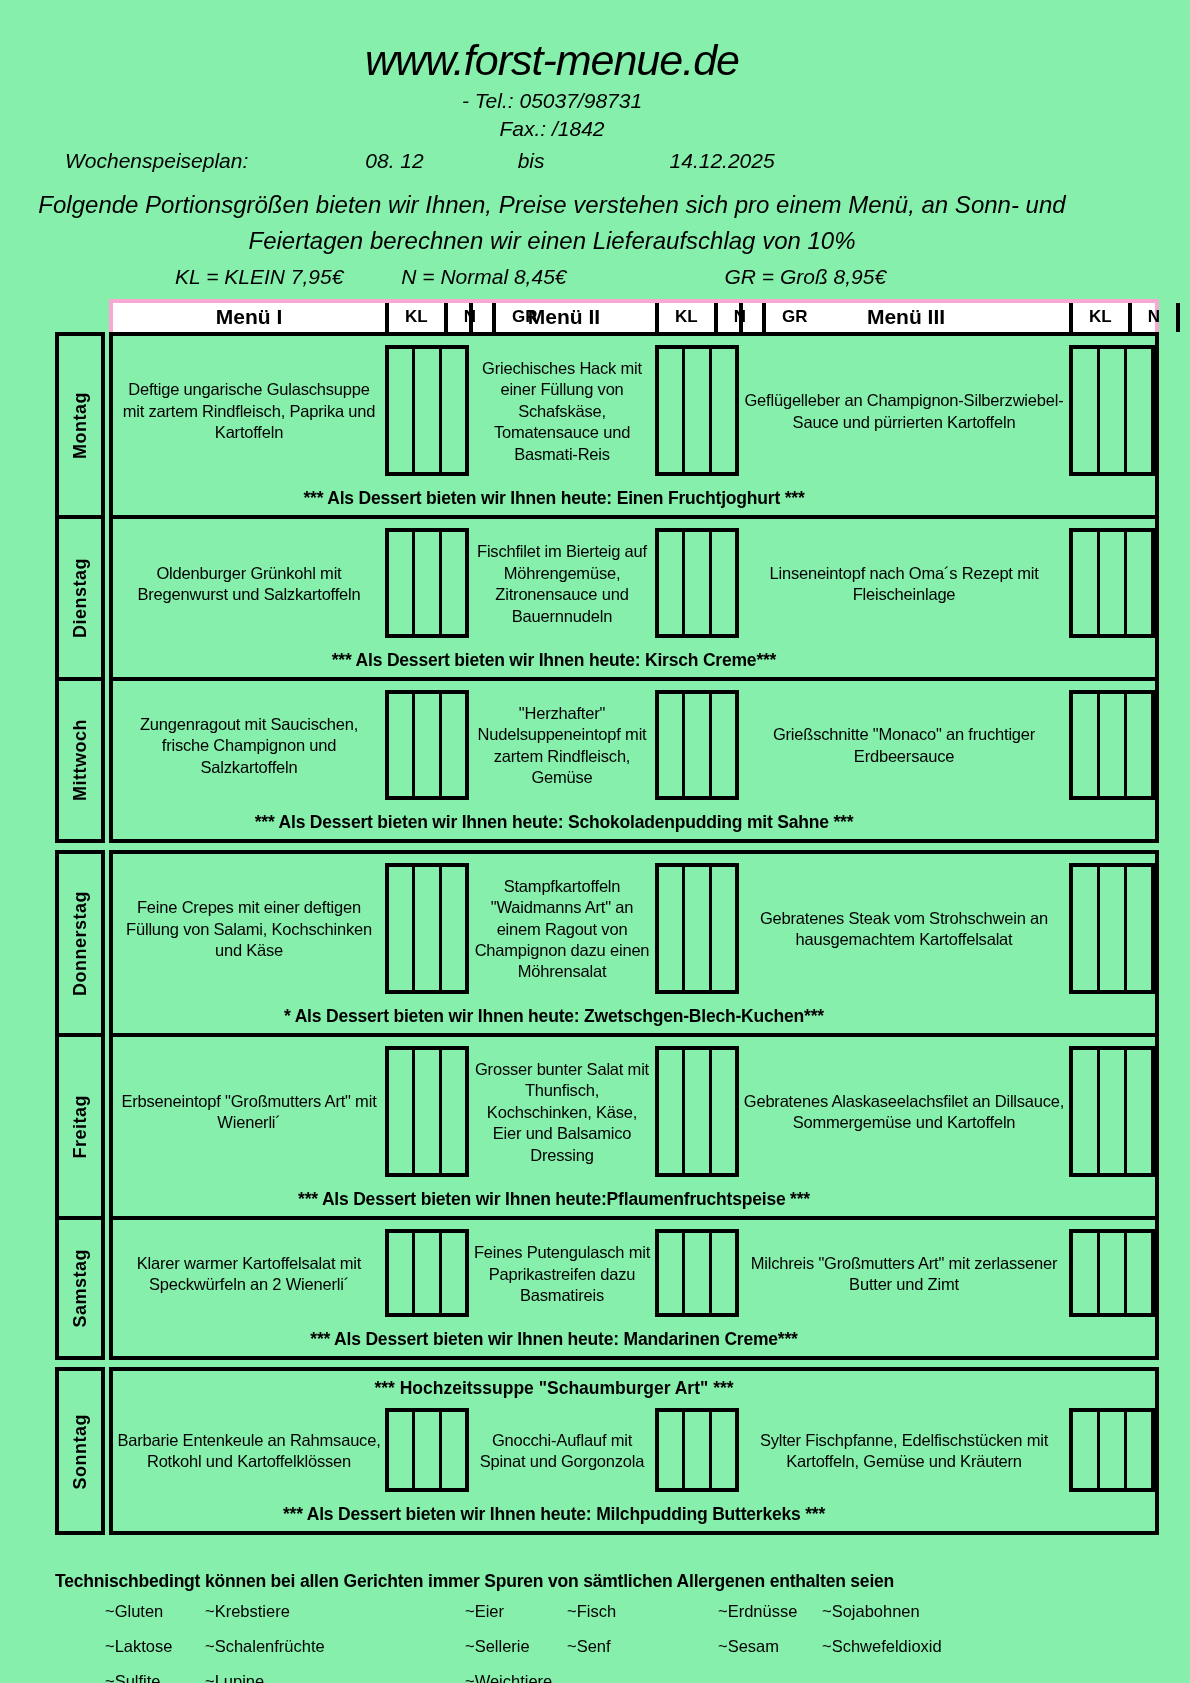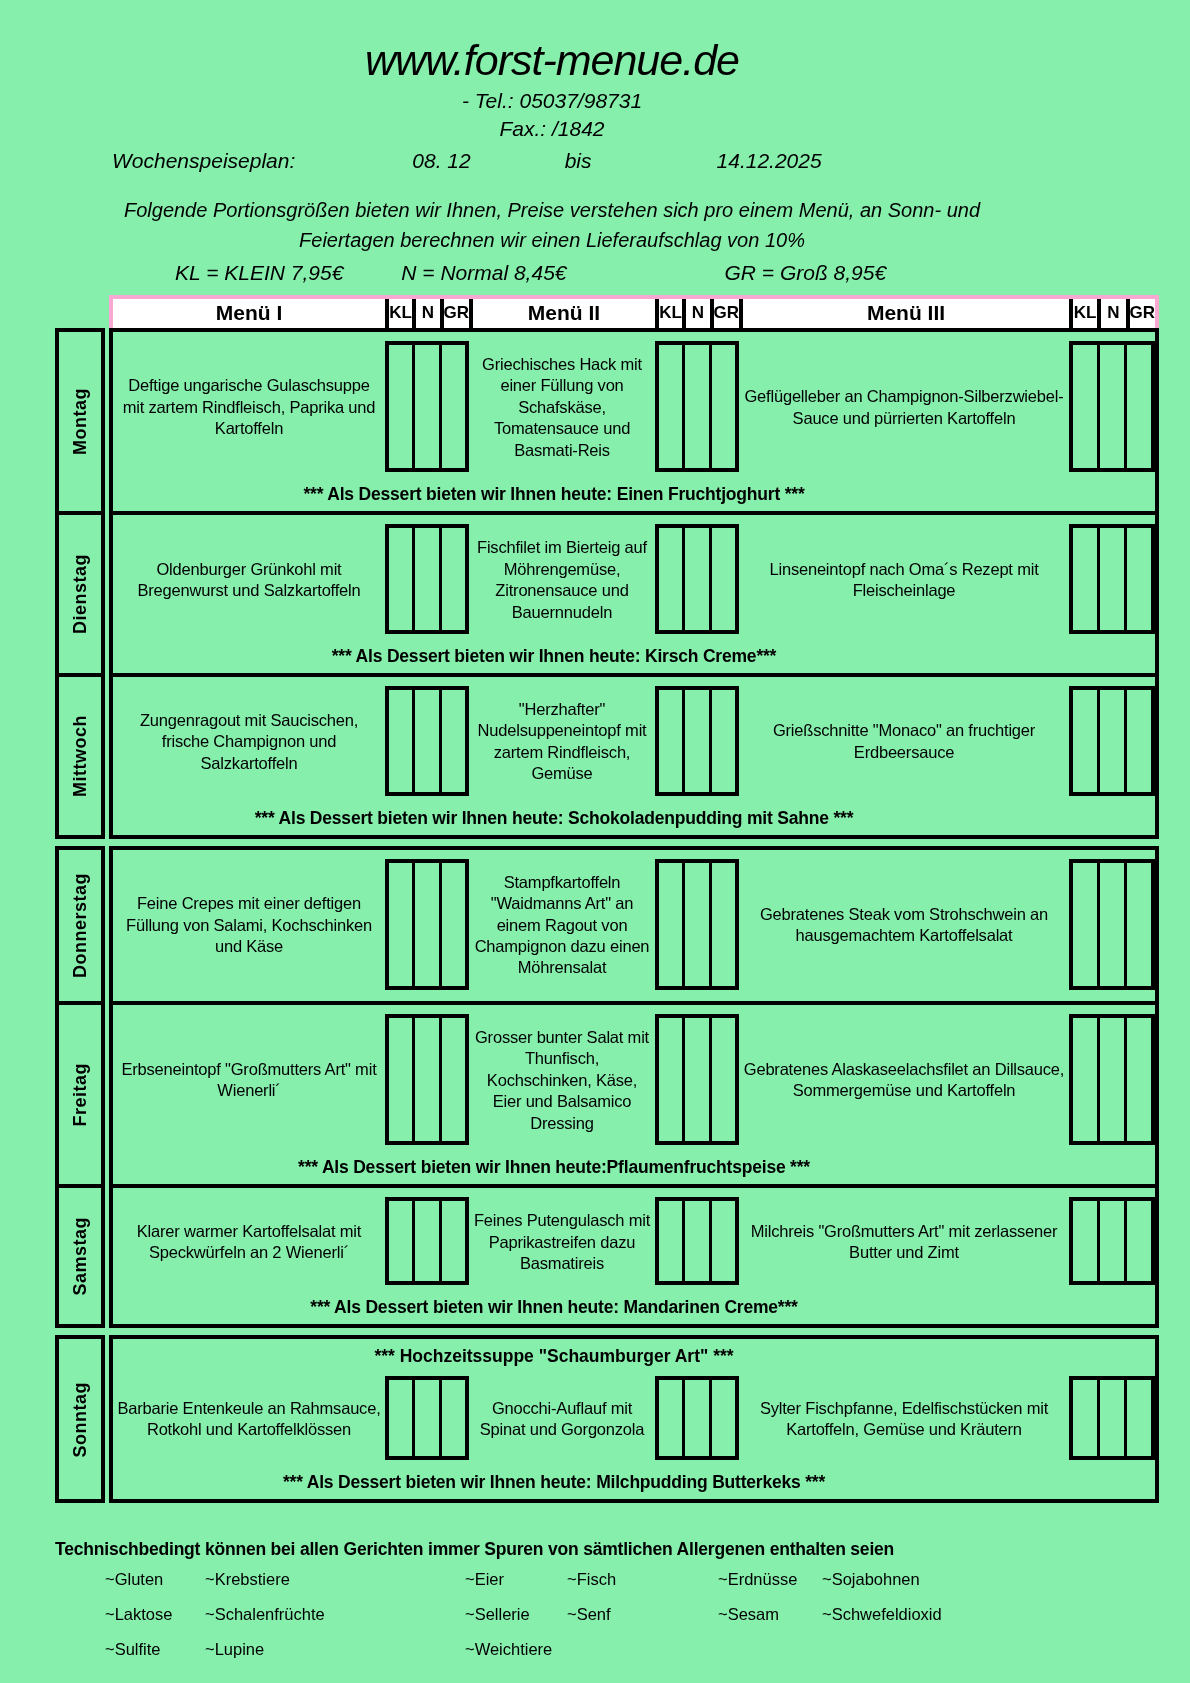--- a/index.html
+++ b/index.html
@@ -9,46 +9,46 @@
     position:relative; width:1190px; height:1683px; background:#86efac;
     margin:0 auto; overflow:hidden; padding-top:36px;
   }
 
   
   .doc-header { width:1104px; text-align:center; font-style:italic; }
   .site-title { font-size:43px; letter-spacing:-1px; }
   .tel-line  { font-size:21px; margin-top:4px; }
   .fax-line  { font-size:21px; margin-top:4px; }
   .plan-line { display:flex; font-size:21px; margin-top:8px; text-align:left; }
-  .plan-label { margin-left:112px; }
+  .plan-label { margin-left:65px; }
   .date-from  { margin-left:117px; }
   .date-sep   { margin-left:94px; }
   .date-to    { margin-left:125px; }
-  .portion-note { font-size:20px; margin-top:22px; line-height:1.5; }
+  .portion-note { font-size:24px; margin-top:14px; line-height:1.5; }
   .price-line { display:flex; font-size:21px; margin-top:6px; margin-bottom:10px; text-align:left; }
   .price-kl { margin-left:175px; }
   .price-n  { margin-left:58px; }
   .price-gr { margin-left:158px; }
 
   
   .menu-table { margin-left:55px; width:1104px; }
   .grid6 { display:grid; grid-template-columns:272px 84px 186px 84px 330px 86px; width:1042px; }
 
   .table-header {
     margin-left:54px; width:1050px; border:4px solid #f9a8d4; background:#fff;
   }
   .hcell {
     font-weight:bold; text-align:center; font-size:21px; padding:2px 0 3px;
     border-left:4px solid #000;
   }
   .hcell.first { border-left:none; }
   .hsizes { display:flex; border-left:4px solid #000; }
   .hsz {
     flex:1; font-weight:bold; text-align:center; font-size:17px;
-    padding:4px 0; border-left:4px solid #000;
+    padding:4px 16px; border-left:4px solid #000;
   }
   .hsz:first-child { border-left:none; }
 
   .day-row { display:flex; align-items:stretch; margin-top:-4px; }
   .day-row.gap-before { margin-top:7px; }
   .day-box {
     width:50px; border:4px solid #000; margin-right:4px;
     display:flex; align-items:center; justify-content:center;
   }
   .day-text {
@@ -262,20 +262,21 @@
         </div>
         <div class="mtext">Gebratenes Steak vom Strohschwein an hausgemachtem Kartoffelsalat</div>
         <div class="cbcell">
           <div class="cbgroup">
             <div class="cb"></div>
             <div class="cb"></div>
             <div class="cb"></div>
           </div>
         </div>
       </div>
+      <div class="dessert">* Als Dessert bieten wir Ihnen heute: Zwetschgen-Blech-Kuchen***</div>
     </div>
   </div>
         <div class="day-row">
     <div class="day-box">
       <span class="day-text">Freitag</span>
     </div>
     <div class="day-content">
 
       <div class="menus grid6">
         <div class="mtext">Erbseneintopf "Großmutters Art" mit Wienerli´</div>

